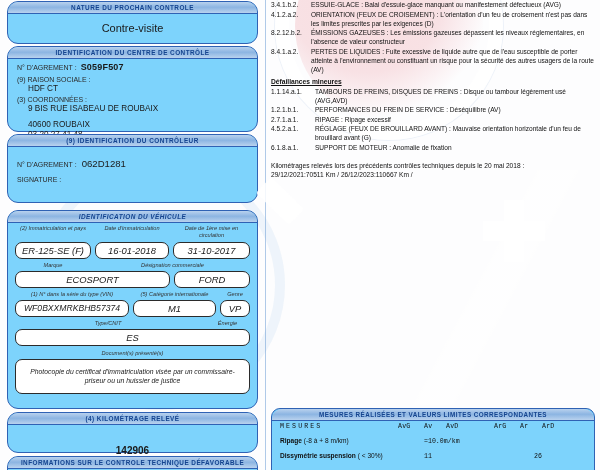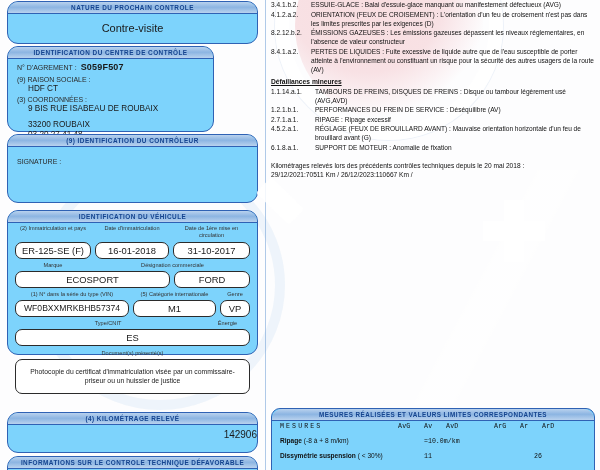--- a/index.html
+++ b/index.html
@@ -140,51 +140,55 @@
 
   <div class="col-left">
 
     <div class="panel" style="left:7px;top:1px;width:251px;height:43px;">
       <div class="band">NATURE DU PROCHAIN CONTROLE</div>
       <div class="panel-body" style="display:flex;align-items:center;justify-content:center;">
         <div style="font-size:11px;">Contre-visite</div>
       </div>
     </div>
 
-    <div class="panel" style="left:7px;top:46px;width:207px;height:86px;">
+    <div class="panel" style="left:7px;top:46px;width:251px;height:86px;">
       <div class="band">IDENTIFICATION DU CENTRE DE CONTRÔLE</div>
       <div class="panel-body" style="padding:4px 0 0 9px;">
         <div style="display:flex;align-items:baseline;gap:4px;margin-bottom:4px;">
           <span class="lbl">N° D'AGREMENT :</span>
           <span class="val-bold">S059F507</span>
         </div>
         <div class="lbl" style="margin-bottom:1px;">(9) RAISON SOCIALE :</div>
         <div class="val" style="margin:0 0 3px 11px;">HDF CT</div>
         <div class="lbl" style="margin-bottom:1px;">(3) COORDONNÉES :</div>
         <div class="val" style="margin:0 0 7px 11px;">9 BIS RUE ISABEAU DE ROUBAIX</div>
-        <div class="val" style="margin:0 0 1px 11px;">33200 ROUBAIX</div>
+        <div class="val" style="margin:0 0 1px 11px;">40600 ROUBAIX</div>
         <div class="val" style="margin:0 0 0 11px;">03.20.27.41.48</div>
       </div>
     </div>
 
     <div class="panel" style="left:7px;top:134px;width:251px;height:69px;">
       <div class="band">(9) IDENTIFICATION DU CONTRÔLEUR</div>
       <div class="panel-body" style="padding:12px 0 0 9px;">
+        <div style="display:flex;align-items:baseline;gap:5px;margin-bottom:7px;">
+          <span class="lbl">N° D'AGREMENT :</span>
+          <span style="font-size:9.6px;">062D1281</span>
+        </div>
         <div class="lbl">SIGNATURE :</div>
       </div>
 
       <svg class="sig" viewBox="0 0 105 62">
         <path d="M6 45 C22 44 40 38 58 28 C70 21 82 16 99 13" stroke="#111" stroke-width="1.6" fill="none" stroke-linecap="round"></path>
         <path d="M30 13 C38 26 46 40 52 53 C54 58 57 59 58 54 C61 40 63 24 63 9
                  C63 4 66 3 67 8 C70 24 72 42 70 57" stroke="#111" stroke-width="1.6" fill="none" stroke-linecap="round"></path>
         <path d="M45 30 C52 25 60 22 70 22" stroke="#111" stroke-width="1.4" fill="none" stroke-linecap="round"></path>
       </svg>
     </div>
 
-    <div class="panel" style="left:7px;top:210px;width:251px;height:145px;">
+    <div class="panel" style="left:7px;top:210px;width:251px;height:199px;font-style:italic;">
       <div class="band">IDENTIFICATION DU VÉHICULE</div>
       <div class="panel-body" style="padding:3px 7px 0 7px;">
 
         <div style="display:flex;gap:4px;">
           <div class="lbl-sm" style="flex:0 0 76px;">(2) Immatriculation et pays</div>
           <div class="lbl-sm" style="flex:0 0 74px;">Date d'immatriculation</div>
           <div class="lbl-sm" style="flex:1 1 auto;">Date de 1ère mise en circulation</div>
         </div>
 
         <div style="display:flex;gap:4px;margin-top:3px;">
@@ -221,21 +225,21 @@
           <div class="pill" style="flex:1 1 auto;height:17px;">ES</div>
         </div>
 
         <div class="lbl-sm" style="margin-top:4px;">Document(s) présenté(s)</div>
         <div class="docbox" style="margin-top:2px;height:35px;display:flex;align-items:center;justify-content:center;">Photocopie du certificat d'immatriculation visée par un commissaire-priseur ou un huissier de justice</div>
       </div>
     </div>
 
     <div class="panel" style="left:7px;top:412px;width:251px;height:41px;">
       <div class="band">(4) KILOMÉTRAGE RELEVÉ</div>
-      <div class="panel-body" style="display:flex;align-items:flex-start;justify-content:flex-end;padding-top:5px;">
+      <div class="panel-body" style="display:flex;align-items:flex-start;justify-content:center;padding-top:21px;font-weight:bold;">
         <div style="font-size:10px;">142906</div>
       </div>
     </div>
 
     <div class="panel" style="left:7px;top:456px;width:251px;height:30px;">
       <div class="band">INFORMATIONS SUR LE CONTROLE TECHNIQUE DÉFAVORABLE</div>
     </div>
   </div>
 
   <div class="col-right">

